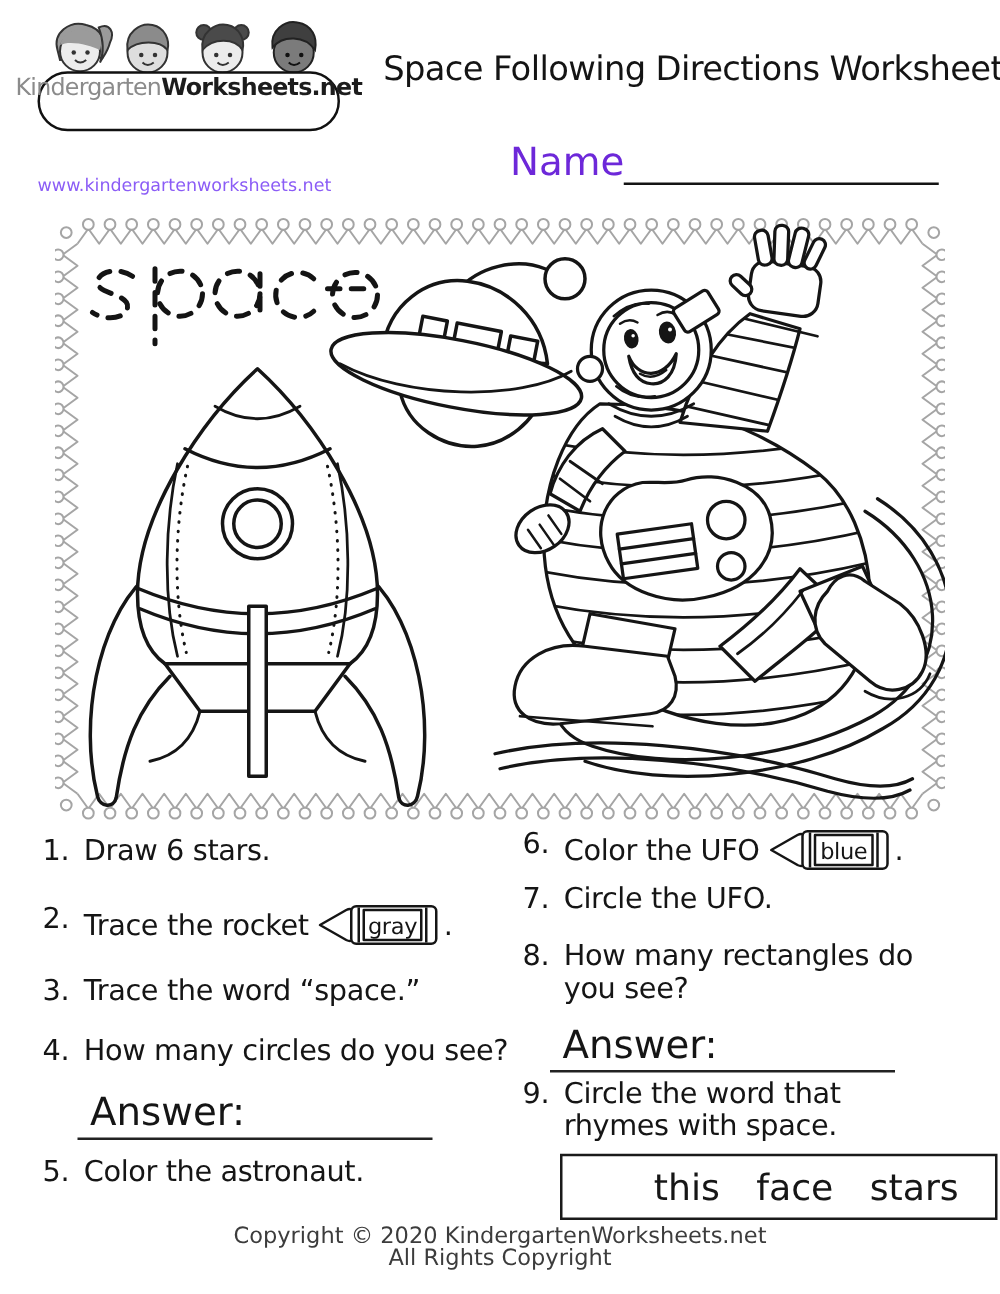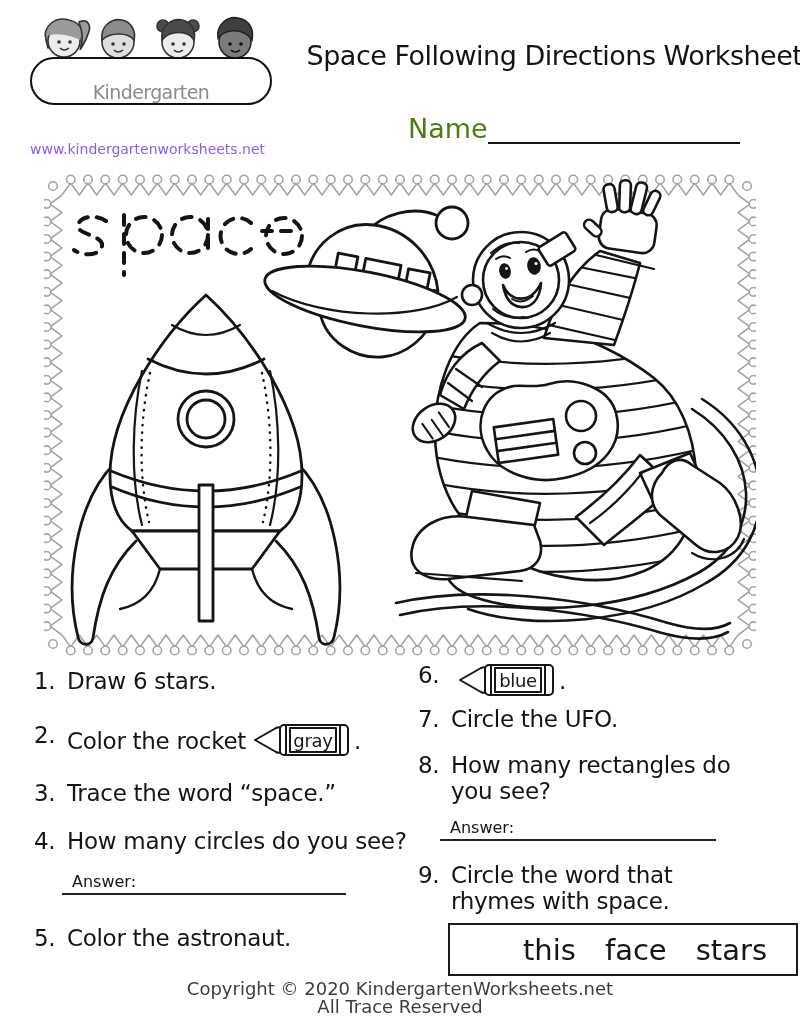--- a/index.html
+++ b/index.html
@@ -3,37 +3,37 @@
 <meta charset="utf-8">
 <style>
   html,body{margin:0;padding:0;}
   body{width:800px;height:1035px;position:relative;background:#ffffff;
        font-family:"DejaVu Sans","Liberation Sans",sans-serif;color:#1a1a1a;overflow:hidden;}
   .abs{position:absolute;}
   
   #logo-block{left:30px;top:12px;width:244px;}
   #logo-kids{position:absolute;left:8px;top:2px;}
   #logo-pill{position:absolute;left:0px;top:45px;width:238px;height:44px;border:2.5px solid #111;
-             border-radius:24px;display:flex;align-items:flex-end;justify-content:center;background:#fff;}
+             border-radius:24px;display:flex;align-items:flex-start;justify-content:center;background:#fff;}
   #logo-pill .b1{color:#8b8b8b;font-size:19px;letter-spacing:-0.6px;}
   #logo-pill .b2{color:#1c1c1c;font-weight:bold;font-size:19px;letter-spacing:-0.6px;}
   #site-url{position:absolute;left:0;top:98px;width:240px;text-align:left;color:#8b5cf6;font-size:14px;margin-top:31px;}
   #page-title{left:278px;top:40px;width:505px;text-align:center;font-size:27px;letter-spacing:-0.5px;color:#141414;margin-left:24px;}
   #name-row{left:408px;top:112px;display:flex;align-items:flex-end;}
-  #name-row .lbl{font-size:27px;color:#4d7c0f;text-align:right;}
+  #name-row .lbl{font-size:31px;color:#6d28d9;text-align:right;}
   #name-row .line{width:252px;border-bottom:2px solid #141414;height:30px;}
   
   #scene{left:44px;top:173px;}
   
   .item{position:absolute;display:flex;align-items:flex-start;font-size:23px;letter-spacing:-0.3px;color:#151515;}
   .item .num{width:33px;flex:0 0 33px;}
   .leftcol .txt{width:350px;}
   .rightcol .txt{width:310px;}
   .inline-cray{display:inline-block;vertical-align:middle;margin:0 2px 4px 6px;}
-  .answer{position:absolute;font-size:16px;color:#151515;}
+  .answer{position:absolute;font-size:31px;color:#151515;}
   .answer .alab{padding-left:10px;}
   .answer .aline{border-bottom:2px solid #222;}
   #word-bank{left:448px;top:923px;width:302px;height:49px;border:2.5px solid #1a1a1a;
              display:flex;align-items:center;justify-content:space-evenly;font-size:29px;color:#161616;padding-left:44px;}
   
   #footer{left:0;top:980px;width:800px;text-align:center;color:#3c3c3c;font-size:18px;line-height:18px;}
 </style>
 </head>
 <body>
 
@@ -71,20 +71,21 @@
     <g stroke="#222" stroke-width="1.6">
       <circle cx="197" cy="28" r="16" fill="#7b7b7b"></circle>
       <path d="M180,24 C178,10 190,2 200,4 C212,6 216,16 214,26 C206,14 188,14 180,24 Z" fill="#3f3f3f"></path>
     </g>
     <circle cx="192" cy="30" r="1.8" fill="#111"></circle>
       <circle cx="203" cy="30" r="1.8" fill="#111"></circle>
     <path d="M193,36 Q197,40 202,36" stroke="#111" stroke-width="1.6" fill="none"></path>
   </svg>
   <div id="logo-pill">
     <span class="b1">Kindergarten</span>
+      <span class="b2">Worksheets.net</span>
   </div>
   <div id="site-url">www.kindergartenworksheets.net</div>
 </div>
 
 <div class="abs" id="page-title">Space Following Directions Worksheet</div>
 
 <div class="abs" id="name-row">
   <span class="lbl">Name</span>
   <span class="line"></span>
 </div>
@@ -382,21 +383,21 @@
   </g>
 </svg>
 
 <div class="item leftcol abs" style="left:34px;top:668px;">
   <span class="num">1.</span>
   <span class="txt">Draw 6 stars.</span>
 </div>
 
 <div class="item leftcol abs" style="left:34px;top:722px;">
   <span class="num">2.</span>
-  <span class="txt" style="width:360px;"><span>Color the rocket</span><svg class="inline-cray" width="100" height="36" viewBox="0 0 100 36">
+  <span class="txt" style="width:360px;"><span>Trace the rocket</span><svg class="inline-cray" width="100" height="36" viewBox="0 0 100 36">
       <g fill="#fff" stroke="#151515" stroke-width="2" stroke-linejoin="round">
         <path d="M3,18 L24,6 C28,4 30,6 30,9 L30,27 C30,30 28,32 24,30 Z"></path>
         <rect x="28" y="3" width="68" height="30" rx="4"></rect>
         <line x1="34" y1="4" x2="34" y2="32"></line>
         <rect x="38" y="6" width="46" height="24"></rect>
         <line x1="88" y1="4" x2="88" y2="32"></line>
       </g>
       <text x="61" y="25" text-anchor="middle" font-size="18" fill="#151515">gray</text>
     </svg><span>.</span></span>
 </div>
@@ -416,21 +417,21 @@
   <div class="aline" style="width:284px;height:2px;"></div>
 </div>
 
 <div class="item leftcol abs" style="left:34px;top:925px;">
   <span class="num">5.</span>
   <span class="txt">Color the astronaut.</span>
 </div>
 
 <div class="item rightcol abs" style="left:418px;top:662px;">
   <span class="num">6.</span>
-  <span class="txt" style="width:330px;"><svg class="inline-cray" width="100" height="36" viewBox="0 0 100 36">
+  <span class="txt" style="width:330px;"><span>Color the UFO</span><svg class="inline-cray" width="100" height="36" viewBox="0 0 100 36">
       <g fill="#fff" stroke="#151515" stroke-width="2" stroke-linejoin="round">
         <path d="M3,18 L24,6 C28,4 30,6 30,9 L30,27 C30,30 28,32 24,30 Z"></path>
         <rect x="28" y="3" width="68" height="30" rx="4"></rect>
         <line x1="34" y1="4" x2="34" y2="32"></line>
         <rect x="38" y="6" width="46" height="24"></rect>
         <line x1="88" y1="4" x2="88" y2="32"></line>
       </g>
       <text x="61" y="25" text-anchor="middle" font-size="18" fill="#151515">blue</text>
     </svg><span>.</span></span>
 </div>
@@ -456,14 +457,14 @@
 </div>
 
 <div class="abs" id="word-bank">
   <span>this</span>
   <span>face</span>
   <span>stars</span>
 </div>
 
 <div class="abs" id="footer">
   <div>Copyright © 2020 KindergartenWorksheets.net</div>
-  <div>All Trace Reserved</div>
+  <div>All Rights Copyright</div>
 </div>
 
 </body></html>

